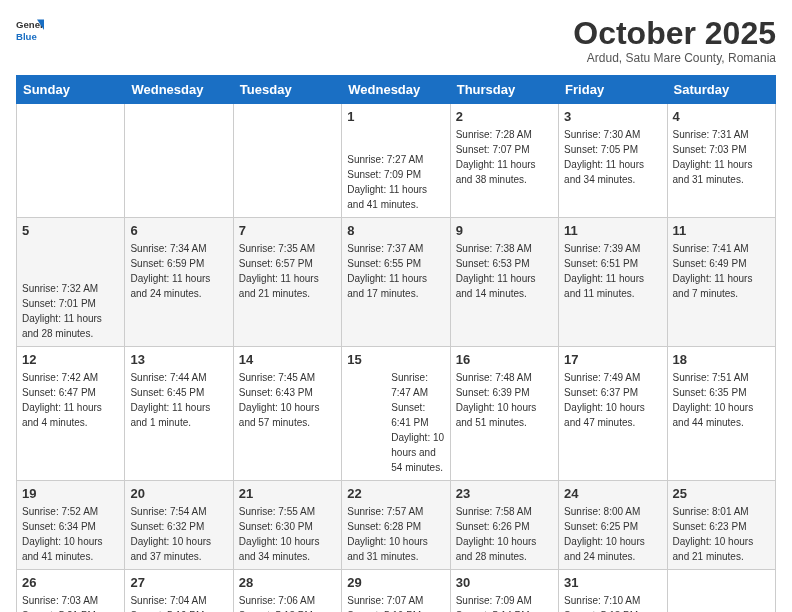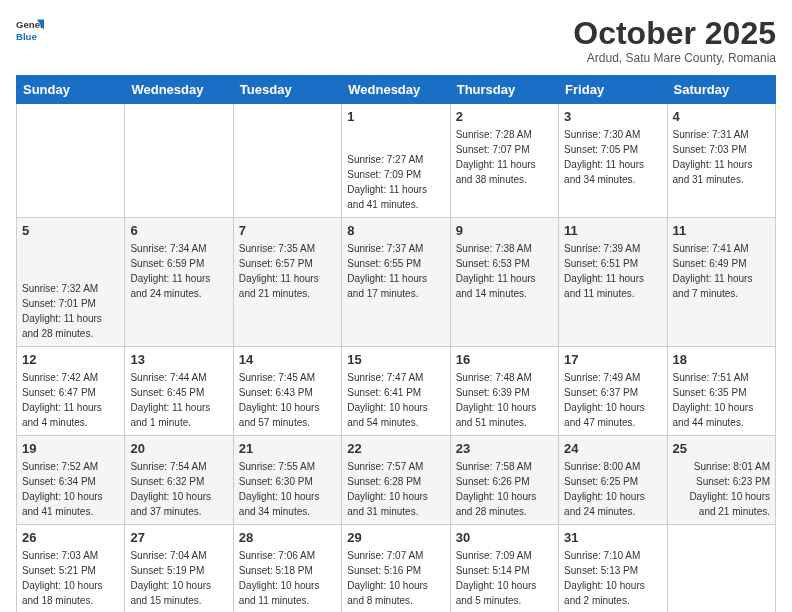--- a/index.html
+++ b/index.html
@@ -195,21 +195,21 @@
 Daylight: 11 hours and 1 minute.</div>
         </td>
         <td>
           <div class="day-number">14</div>
           <div class="day-info" style="white-space: pre-line;">Sunrise: 7:45 AM
 Sunset: 6:43 PM
 Daylight: 10 hours and 57 minutes.</div>
         </td>
         <td>
           <div class="day-number">15</div>
-          <div class="day-info" style="white-space: pre-line;">Sunrise: 7:47 AM
+          <div class="day-info" style="white-space: pre-line; margin-left: 44px;">Sunrise: 7:47 AM
 Sunset: 6:41 PM
 Daylight: 10 hours and 54 minutes.</div>
         </td>
         <td>
           <div class="day-number">16</div>
           <div class="day-info" style="white-space: pre-line;">Sunrise: 7:48 AM
 Sunset: 6:39 PM
 Daylight: 10 hours and 51 minutes.</div>
         </td>
         <td>
@@ -257,21 +257,21 @@
 Daylight: 10 hours and 28 minutes.</div>
         </td>
         <td>
           <div class="day-number">24</div>
           <div class="day-info" style="white-space: pre-line;">Sunrise: 8:00 AM
 Sunset: 6:25 PM
 Daylight: 10 hours and 24 minutes.</div>
         </td>
         <td>
           <div class="day-number">25</div>
-          <div class="day-info" style="white-space: pre-line; text-align: right;">Sunrise: 8:01 AM
+          <div class="day-info" style="white-space: pre-line;">Sunrise: 8:01 AM
 Sunset: 6:23 PM
 Daylight: 10 hours and 21 minutes.</div>
         </td>
       </tr>
       <tr>
         <td>
           <div class="day-number">26</div>
           <div class="day-info" style="white-space: pre-line;">Sunrise: 7:03 AM
 Sunset: 5:21 PM
 Daylight: 10 hours and 18 minutes.</div>

